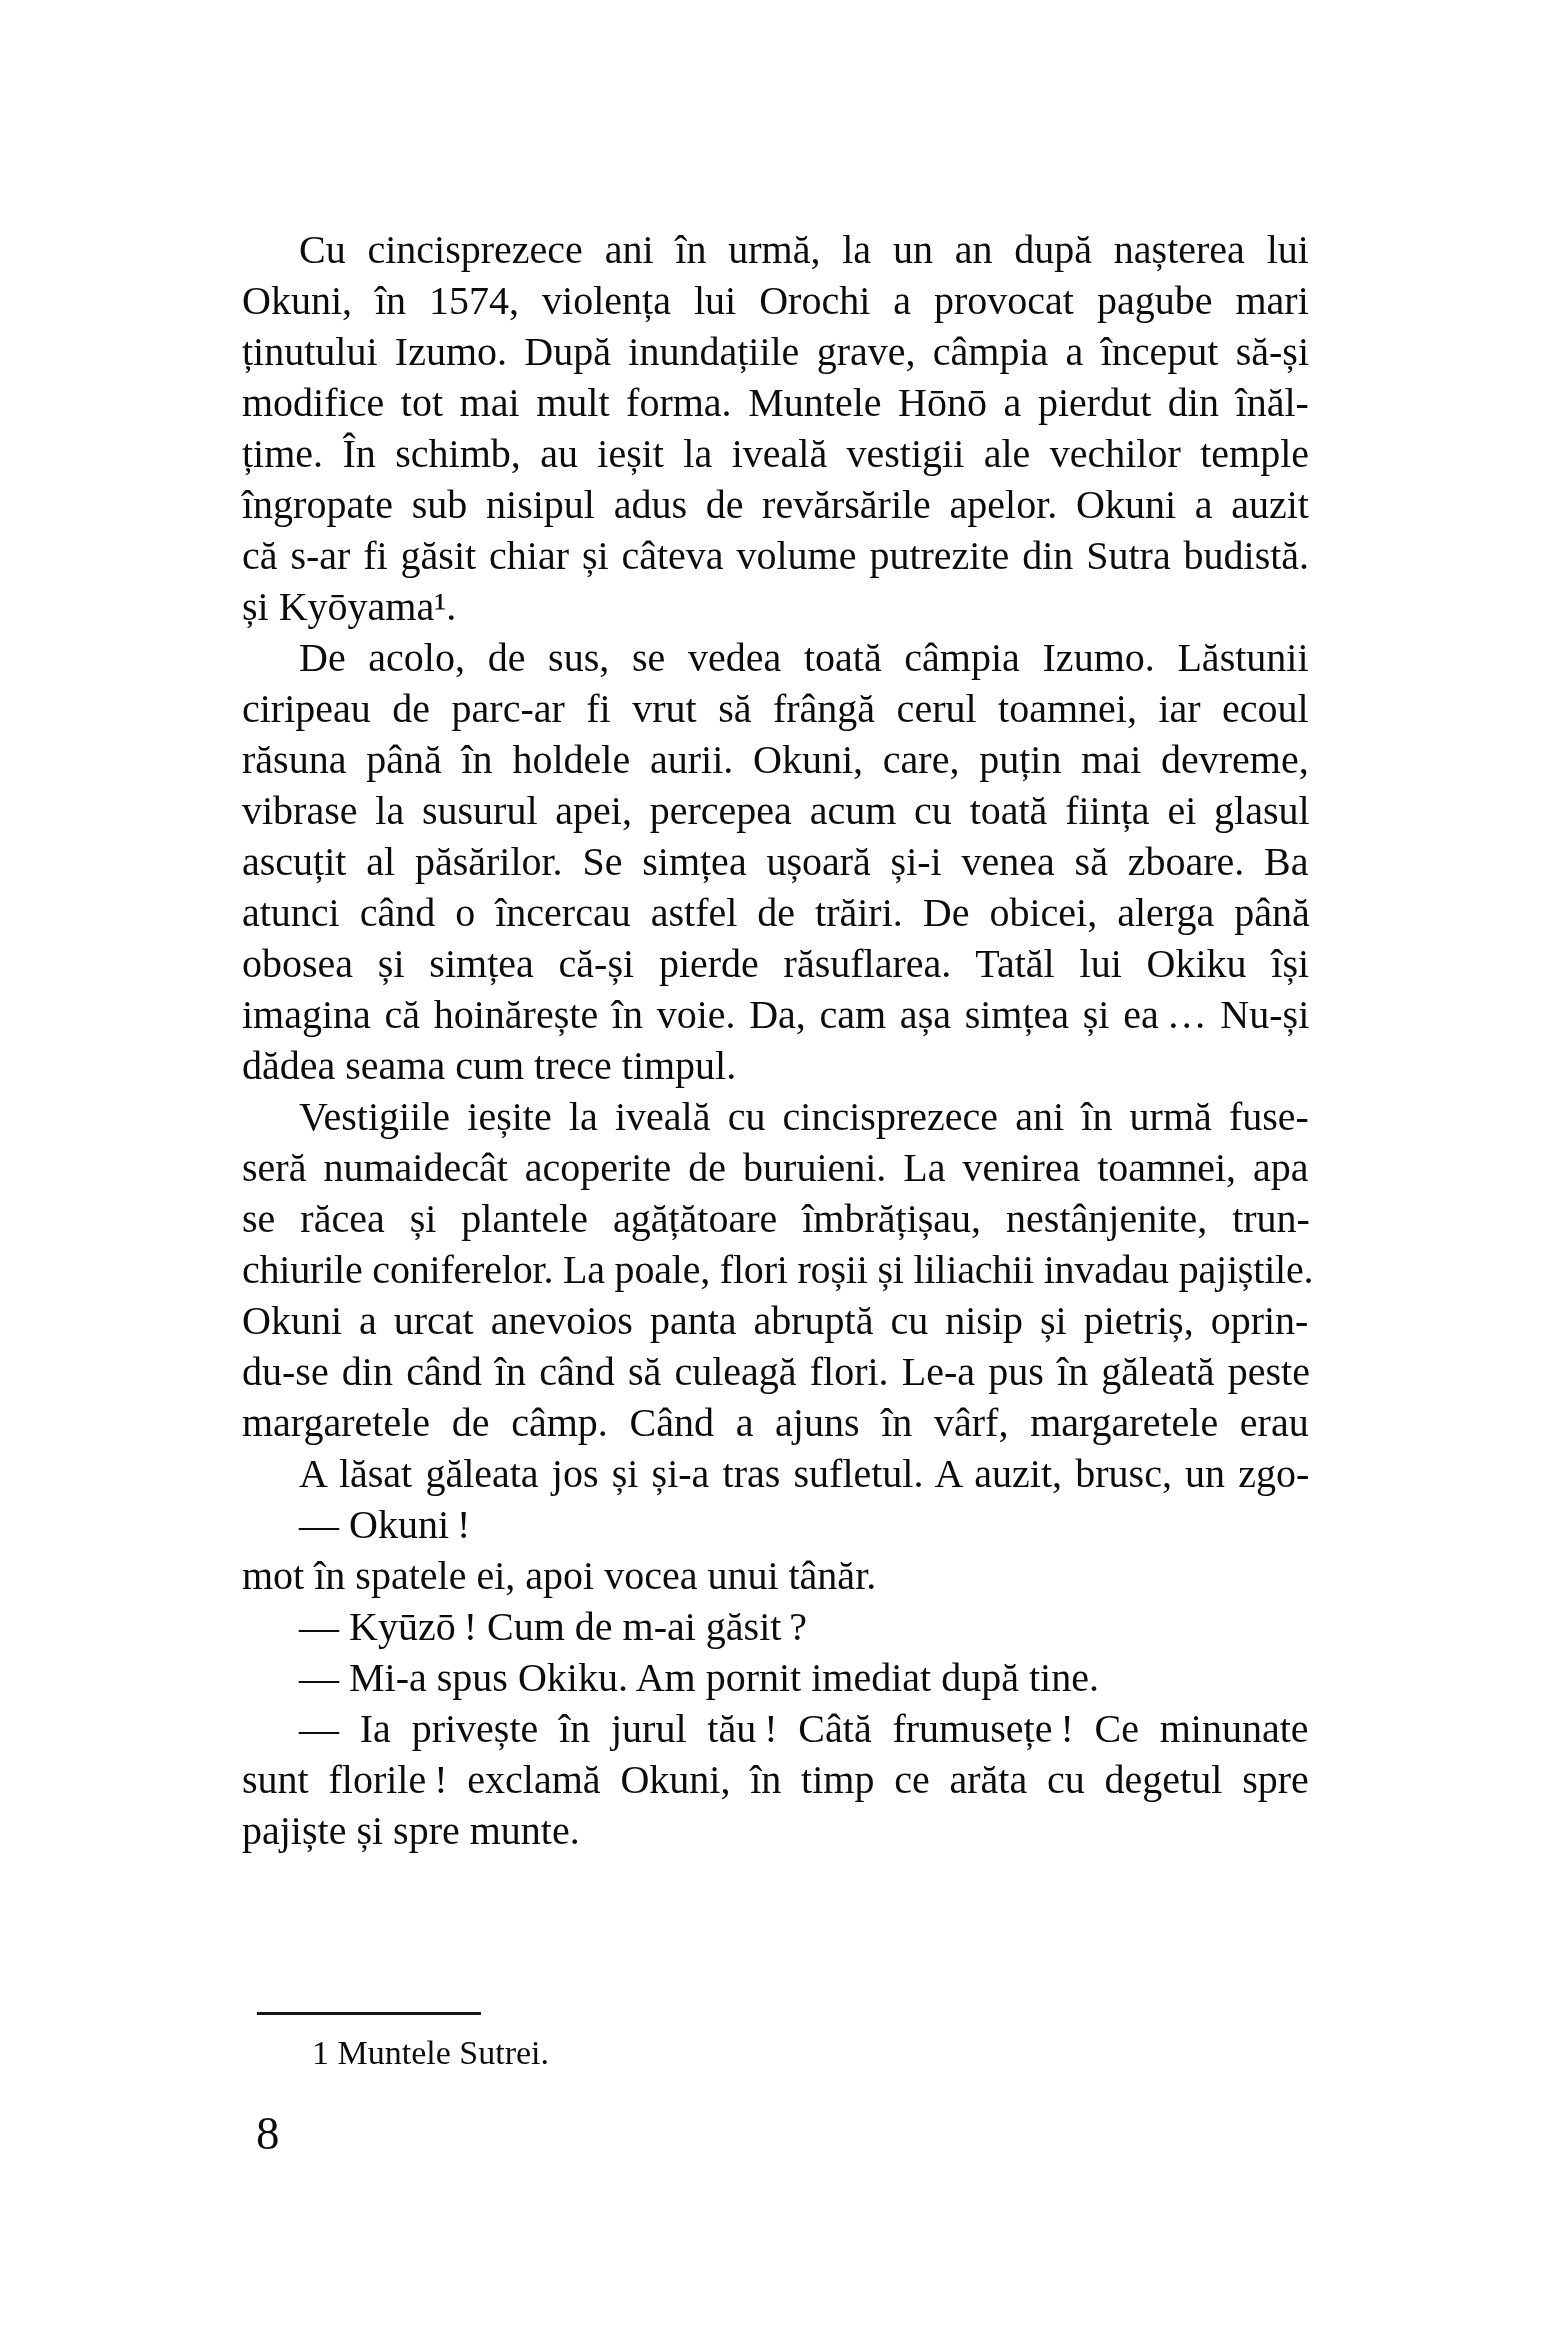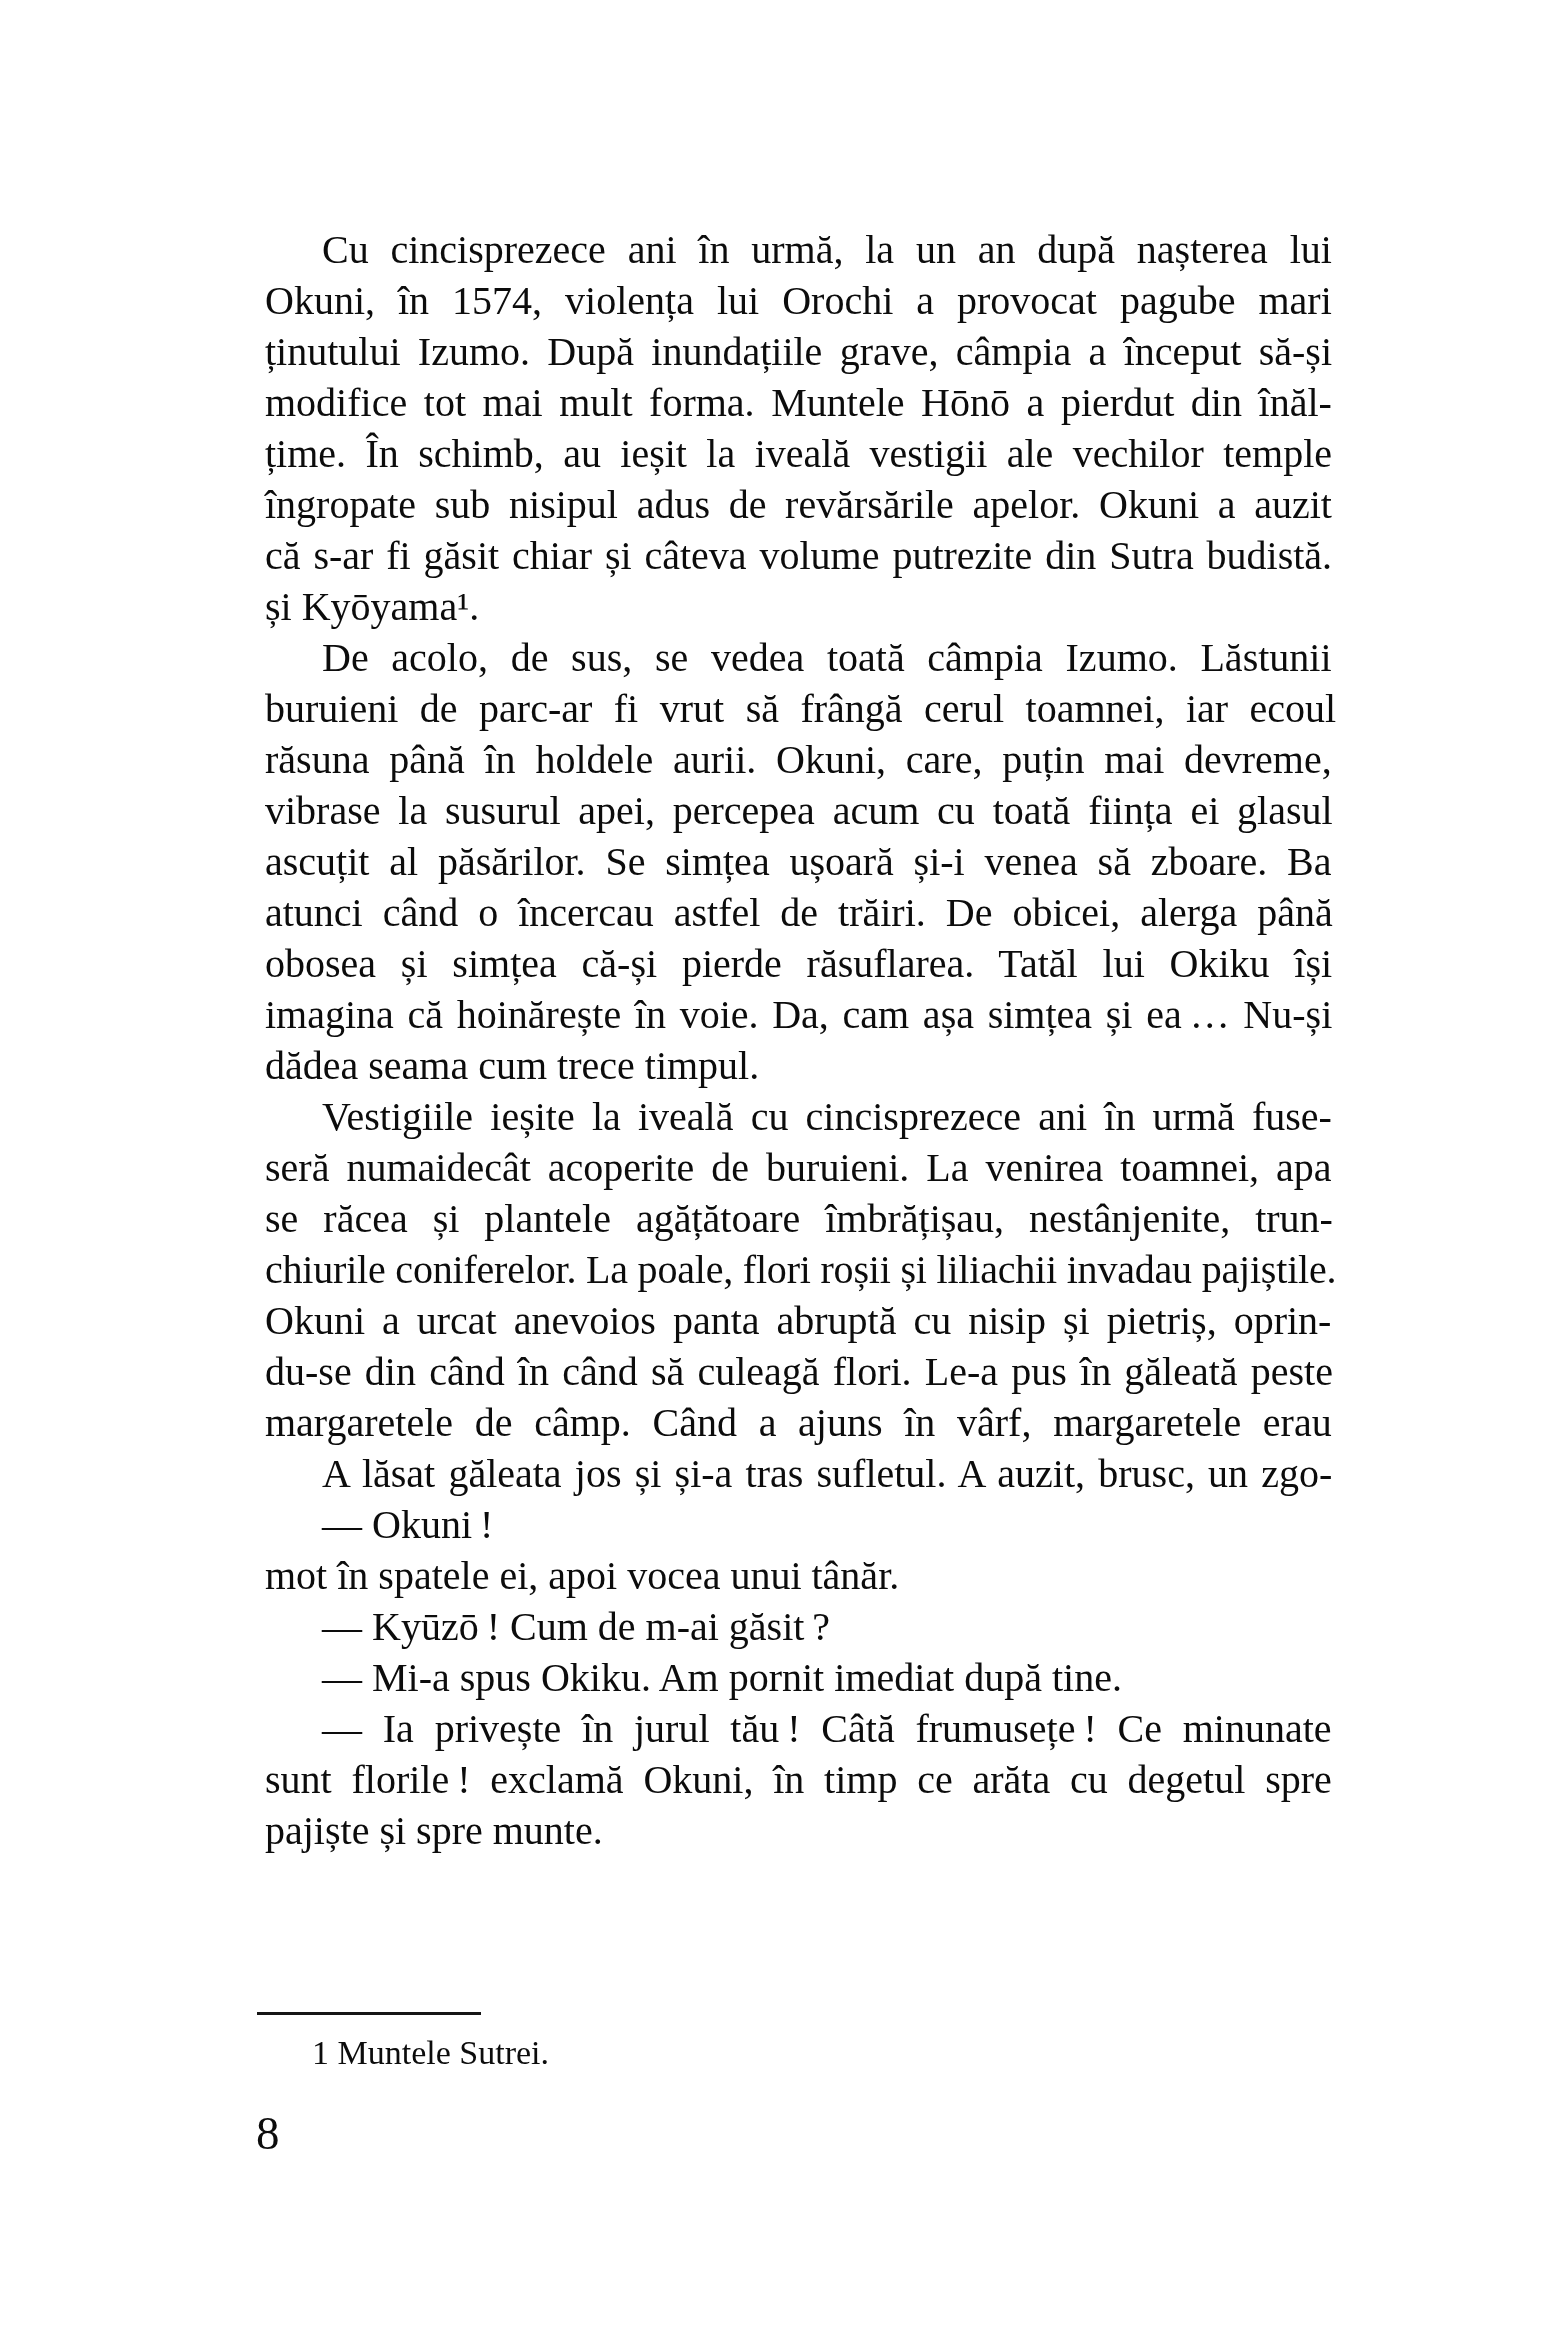--- a/index.html
+++ b/index.html
@@ -12,21 +12,21 @@
     width: 1565px;
     height: 2347px;
     margin: 0 auto;
     background: #ffffff;
     color: #0c0c0c;
     font-family: "Liberation Serif", "DejaVu Serif", serif;
     overflow: hidden;
   }
   .body-text {
     position: absolute;
-    left: 265px;
+    left: 242px;
     top: 224px;
     width: 1061px;
     font-size: 40px;
     line-height: 51px;
   }
   .line {
     height: 51px;
     white-space: nowrap;
     overflow: visible;
   }
@@ -67,21 +67,21 @@
   <div class="body-text">
       <div class="line indent just"><span style="word-spacing: 11.8px;">Cu cincisprezece ani în urmă, la un an după nașterea lui</span></div>
       <div class="line just"><span style="word-spacing: 13px;">Okuni, în 1574, violența lui Orochi a provocat pagube mari</span></div>
       <div class="line just"><span style="word-spacing: 7.3px;">ținutului Izumo. După inundațiile grave, câmpia a început să-și</span></div>
       <div class="line just"><span style="word-spacing: 6.6px;">modifice tot mai mult forma. Muntele Hōnō a pierdut din înăl-</span></div>
       <div class="line just"><span style="word-spacing: 9.4px;">țime. În schimb, au ieșit la iveală vestigii ale vechilor temple</span></div>
       <div class="line just"><span style="word-spacing: 8.7px;">îngropate sub nisipul adus de revărsările apelor. Okuni a auzit</span></div>
       <div class="line just"><span style="word-spacing: 2.9px;">că s-ar fi găsit chiar și câteva volume putrezite din Sutra budistă.</span></div>
       <div class="line"><span>și Kyōyama¹.</span></div>
       <div class="line indent just"><span style="word-spacing: 12.7px;">De acolo, de sus, se vedea toată câmpia Izumo. Lăstunii</span></div>
-      <div class="line just"><span style="word-spacing: 11.5px;">buruieni de parc-ar fi vrut să frângă cerul toamnei, iar ecoul</span></div>
+      <div class="line just"><span style="word-spacing: 11.5px;">ciripeau de parc-ar fi vrut să frângă cerul toamnei, iar ecoul</span></div>
       <div class="line just"><span style="word-spacing: 9.8px;">răsuna până în holdele aurii. Okuni, care, puțin mai devreme,</span></div>
       <div class="line just"><span style="word-spacing: 7.8px;">vibrase la susurul apei, percepea acum cu toată ființa ei glasul</span></div>
       <div class="line just"><span style="word-spacing: 9.8px;">ascuțit al păsărilor. Se simțea ușoară și-i venea să zboare. Ba</span></div>
       <div class="line just"><span style="word-spacing: 10px;">atunci când o încercau astfel de trăiri. De obicei, alerga până</span></div>
       <div class="line just"><span style="word-spacing: 14.8px;">obosea și simțea că-și pierde răsuflarea. Tatăl lui Okiku își</span></div>
       <div class="line just"><span style="word-spacing: 3.7px;">imagina că hoinărește în voie. Da, cam așa simțea și ea … Nu-și</span></div>
       <div class="line"><span>dădea seama cum trece timpul.</span></div>
       <div class="line indent just"><span style="word-spacing: 7.2px;">Vestigiile ieșite la iveală cu cincisprezece ani în urmă fuse-</span></div>
       <div class="line just"><span style="word-spacing: 7px;">seră numaidecât acoperite de buruieni. La venirea toamnei, apa</span></div>
       <div class="line just"><span style="word-spacing: 15px;">se răcea și plantele agățătoare îmbrățișau, nestânjenite, trun-</span></div>

